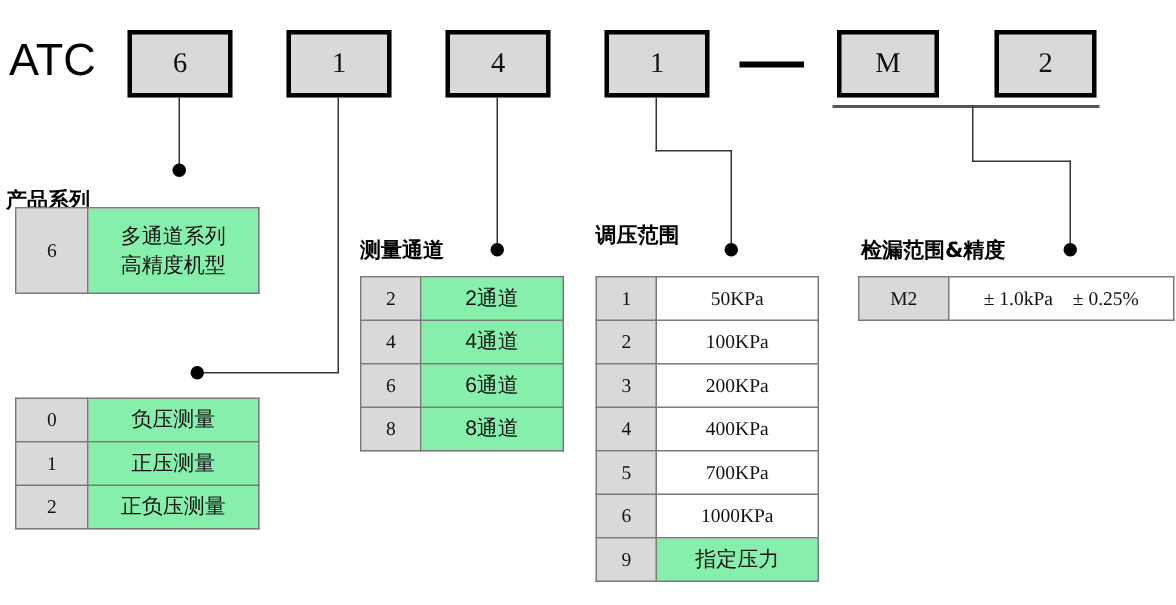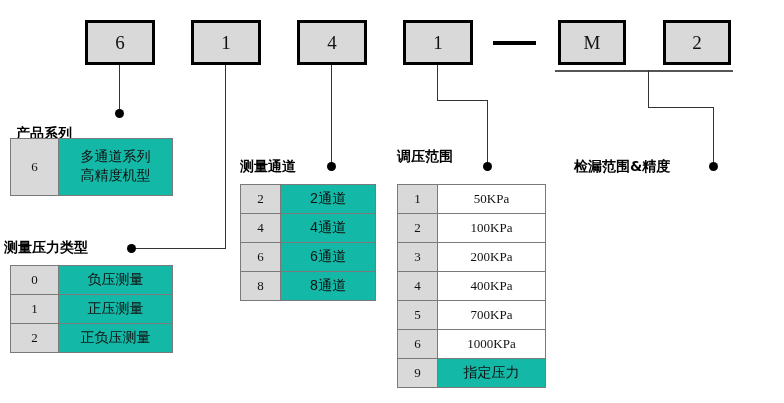--- a/index.html
+++ b/index.html
@@ -94,22 +94,22 @@
     height: 28px;
     font-size: 13px;
     color: #111111;
   }
   .spec-table td.code {
     background: #d9d9d9;
     font-family: "Liberation Serif", "DejaVu Serif", serif;
     font-size: 13px;
   }
   .spec-table td.desc {
-    background: #14b8a6;
-    font-family: Liberation Mono, monospace;
+    background: #86efac;
+    font-family: Liberation Sans, sans-serif;
     font-size: 14px;
   }
   .spec-table td.desc-serif {
     background: #ffffff;
     font-family: "Liberation Serif", "DejaVu Serif", serif;
     font-size: 13px;
   }
   .spec-table td.tall {
     height: 56px;
     line-height: 1.35;
@@ -119,20 +119,21 @@
     font-family: "Liberation Serif", "DejaVu Serif", serif;
     font-size: 13px;
     white-space: pre;
   }
 </style>
 </head>
 <body>
 
 <div id="canvas">
 
+  <div class="brand" style="left:6px; top:24px;">ATC</div>
 
   <div class="code-box" style="left:85px;  top:20px; width:70px; height:45px;">6</div>
 
   <div class="code-box" style="left:191px; top:20px; width:70px; height:45px;">1</div>
 
   <div class="code-box" style="left:297px; top:20px; width:70px; height:45px;">4</div>
 
   <div class="code-box" style="left:403px; top:20px; width:70px; height:45px;">1</div>
 
   <div class="dash" style="left:493px; top:41px; width:43px;"></div>
@@ -155,39 +156,38 @@
   <div class="hline" style="left:437px; top:100px; width:51px;"></div>
   <div class="vline" style="left:487px; top:100px; height:66px;"></div>
   <div class="dot" style="left:483px; top:162px;"></div>
 
   <div class="bracket" style="left:555px; top:70px; width:178px;"></div>
   <div class="vline" style="left:648px; top:70px; height:38px;"></div>
   <div class="hline" style="left:648px; top:107px; width:66px;"></div>
   <div class="vline" style="left:713px; top:107px; height:59px;"></div>
   <div class="dot" style="left:709px; top:162px;"></div>
 
-  <div class="sec-title" style="left:16px; top:125px;text-align:center;">产品系列</div>
+  <div class="sec-title" style="left:4px; top:125px;text-align:center;">产品系列</div>
 
   <table class="spec-table" style="left:10px; top:138px; width:162px;">
     <colgroup>
         <col style="width:48px">
         <col style="width:114px">
       </colgroup>
     <tbody>
       <tr>
         <td class="code tall">6</td>
         <td class="desc tall">
           <div>多通道系列</div>
           <div>高精度机型</div>
         </td>
       </tr>
     </tbody>
   </table>
 
-  <div class="sec-title" style="left:4px; top:239px;">测量压力类型</div>
 
   <table class="spec-table" style="left:10px; top:265px; width:162px;">
     <colgroup>
         <col style="width:48px">
         <col style="width:114px">
       </colgroup>
     <tbody>
       <tr>
         <td class="code">0</td>
         <td class="desc">负压测量</td>
@@ -270,16 +270,23 @@
   </table>
 
   <div class="sec-title" style="left:574px; top:158px;">检漏范围&amp;精度</div>
 
   <table class="spec-table" style="left:572px; top:184px; width:210px;">
     <colgroup>
         <col style="width:60px">
         <col style="width:150px">
       </colgroup>
     <tbody>
+      <tr>
+        <td class="code">M2</td>
+        <td class="desc-serif">
+          <span class="acc">± 1.0kPa</span>
+          <span class="acc" style="margin-left:10px">± 0.25%</span>
+        </td>
+      </tr>
     </tbody>
   </table>
 
 </div>
 
 </body></html>

